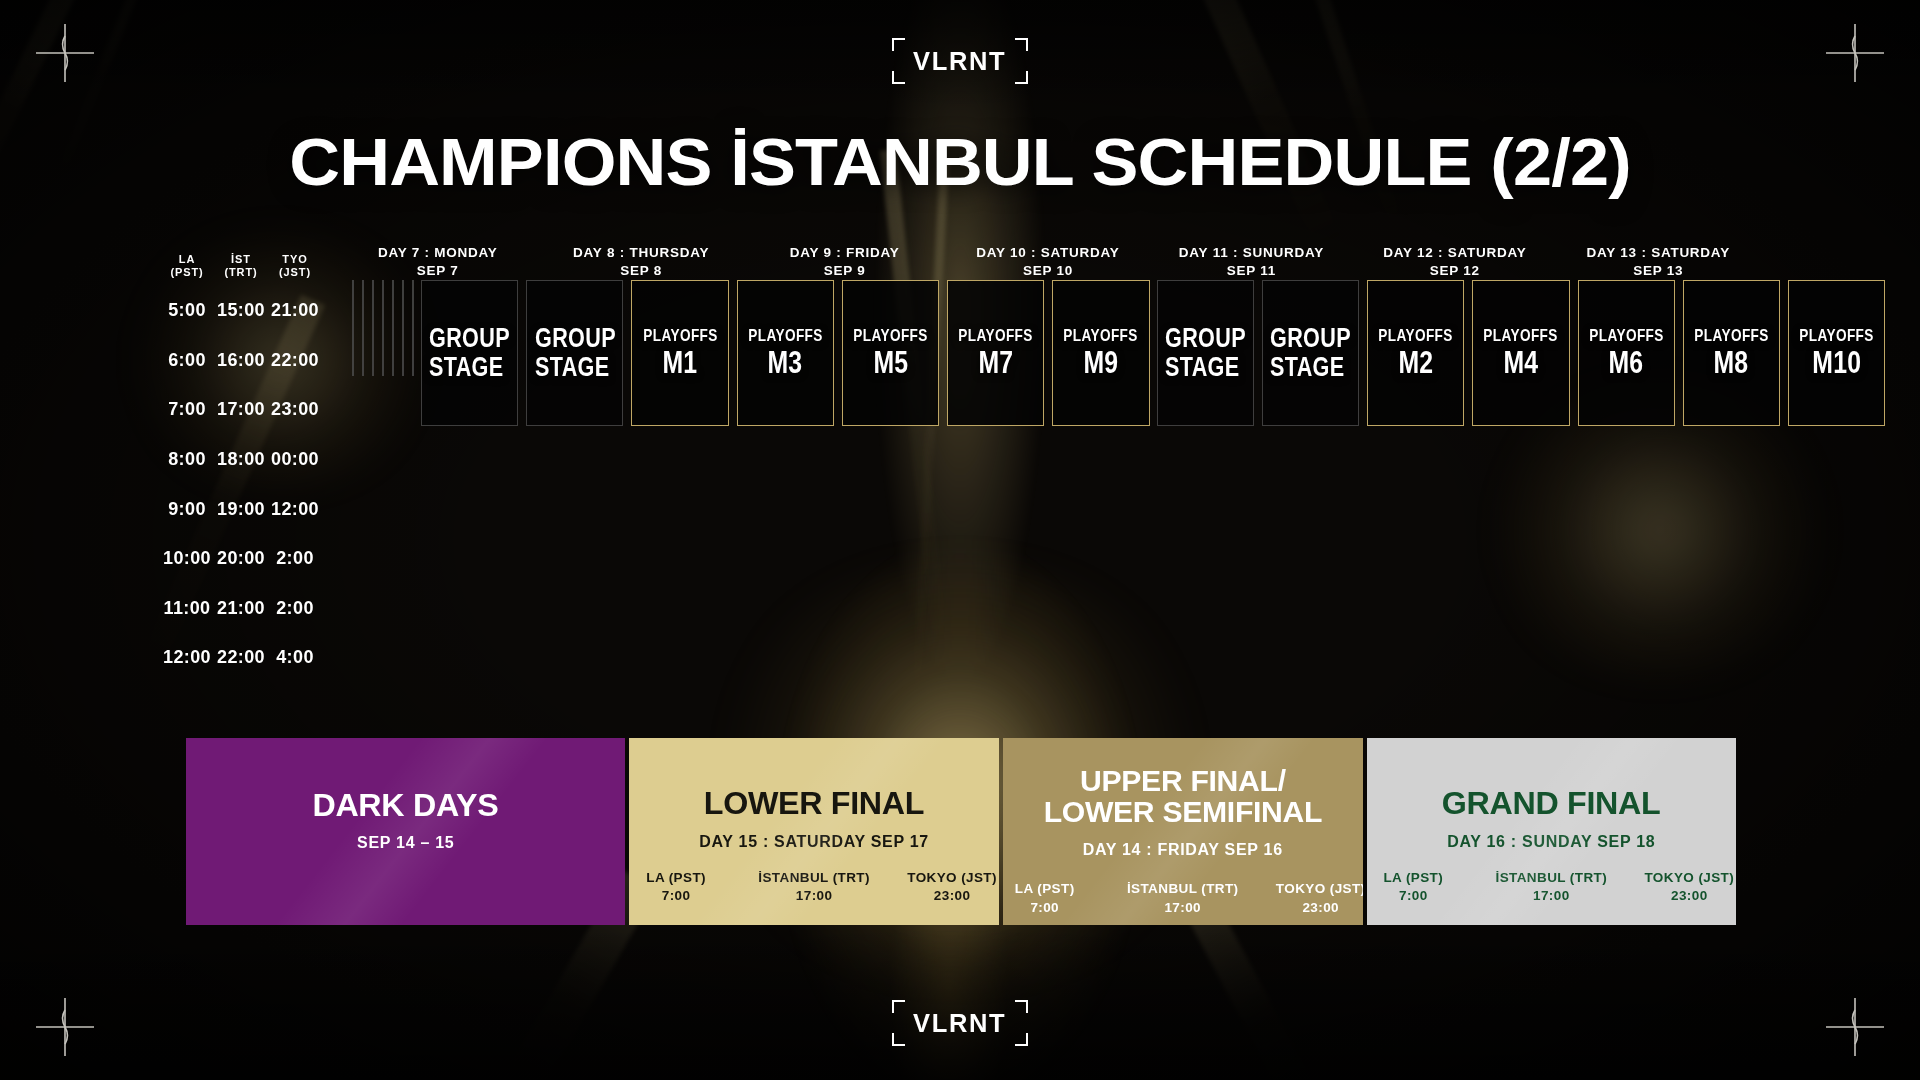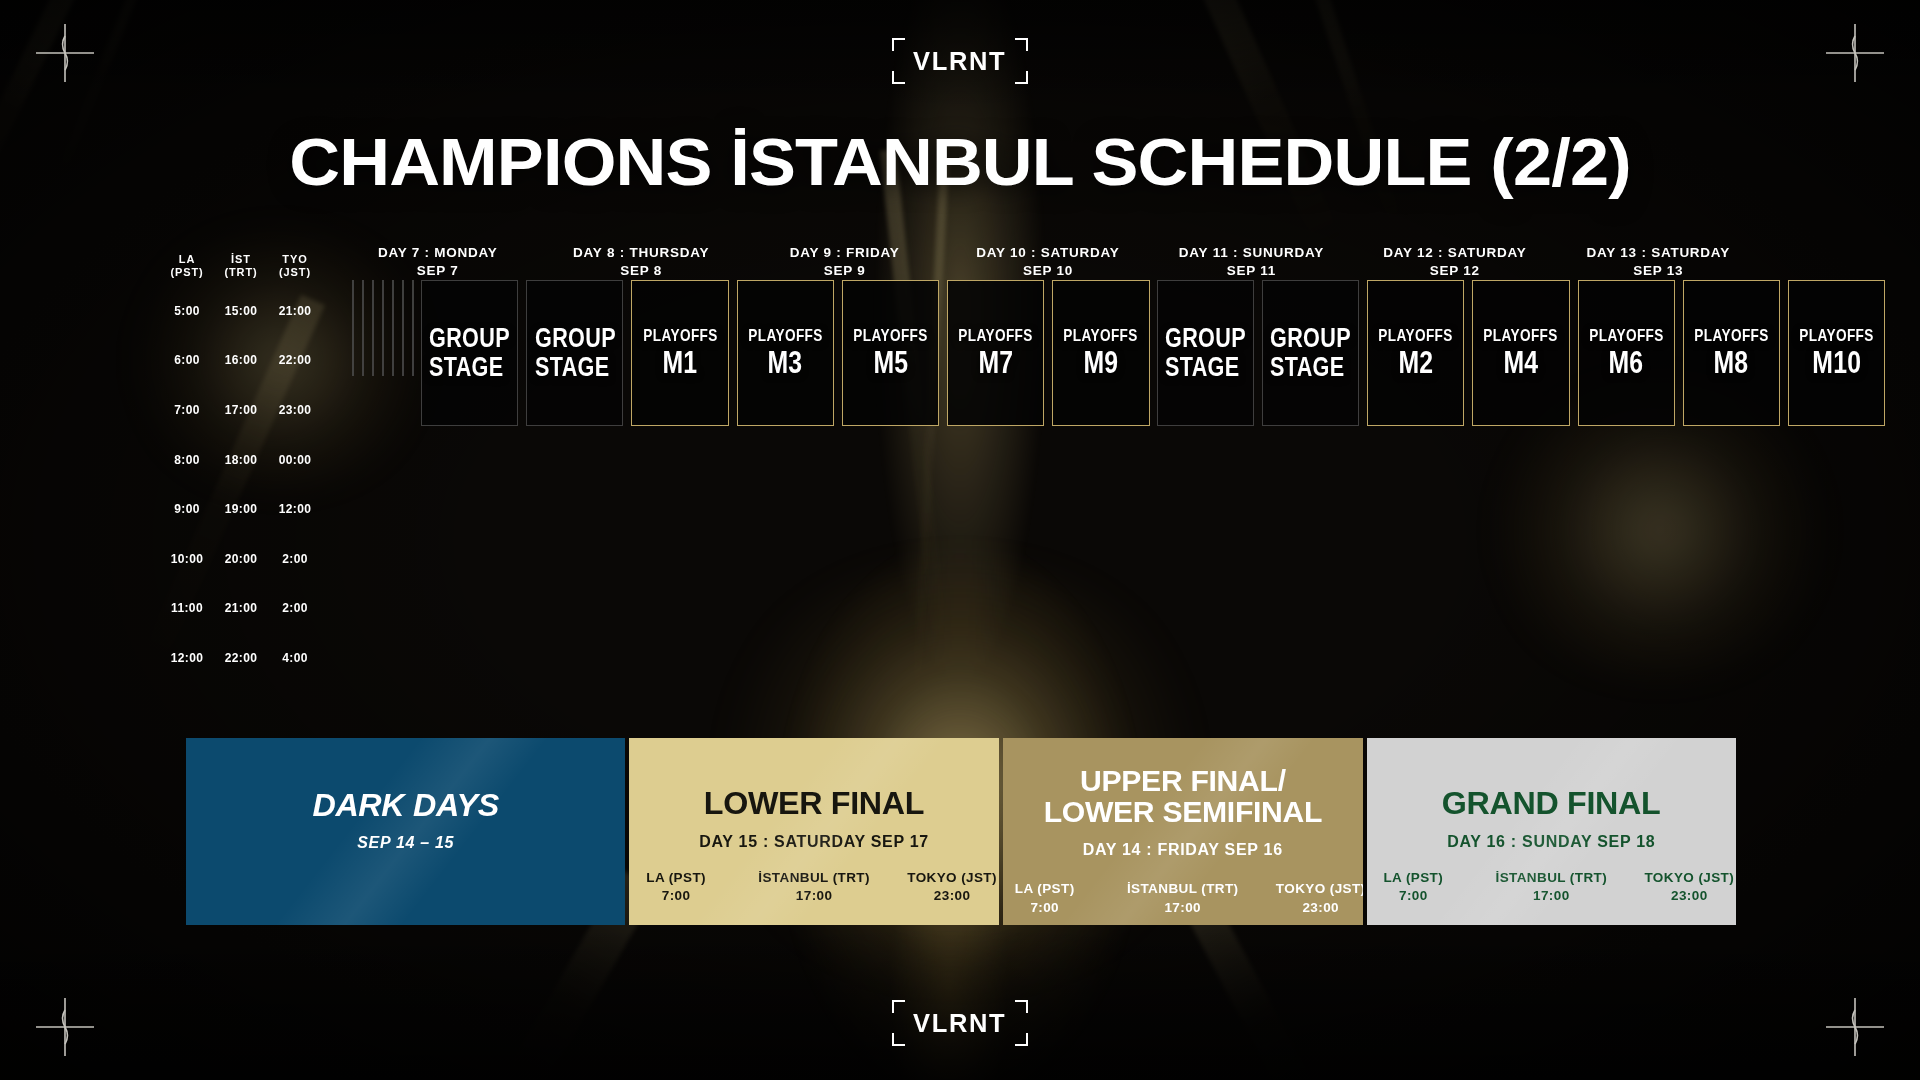--- a/index.html
+++ b/index.html
@@ -84,21 +84,21 @@
   .spacer-pre { width:14px; }
   .day-head { flex:1; text-align:center; padding:0 4px; }
   .day-head .d1, .day-head .d2 {
     font-weight:700; font-size:13.5px; letter-spacing:.75px; line-height:1.35;
     font-family:"Liberation Sans",sans-serif; white-space:nowrap;
   }
 
   .body-row { display:flex; }
   .times { width:176px; flex:0 0 176px; padding-top:6px; }
   .tline { display:flex; height:49.6px; align-items:center; }
-  .tline span { width:54px; text-align:center; font-weight:700; font-size:12px;
+  .tline span { width:54px; text-align:center; font-weight:700; font-size:18px;
                 letter-spacing:.4px; font-family:"Liberation Sans",sans-serif; }
 
   .grid { flex:1; display:flex; gap:7px; padding-left:16px; }
   .grow { display:flex; gap:8px; }
   .grow.r1 { height:96px; }
   .grow.r2, .grow.r3 { height:146px; }
 
   .cell {
     flex:1; position:relative; overflow:hidden;
     display:flex; flex-direction:column; align-items:center; justify-content:center;
@@ -119,21 +119,21 @@
     transform:scaleX(.80); letter-spacing:.4px;
   }
   .cell .lab.big  { font-size:27px; line-height:1.08; text-shadow:0 2px 8px rgba(0,0,0,.9); }
   .cell .lab.sm   { font-size:17px; line-height:1.1; letter-spacing:.5px; text-shadow:0 2px 8px rgba(0,0,0,.9); }
   .cell .lab.num  { font-size:31px; line-height:1.05; margin-top:1px; text-shadow:0 2px 8px rgba(0,0,0,.9); }
 
   
   #panels { position:absolute; left:186px; top:738px; width:1550px; display:flex; gap:4px; }
   .panel { position:relative; overflow:hidden; height:187px;
            display:flex; flex-direction:column; align-items:center; }
-  .panel.dark  { flex:2.32; background:#0c4a6e; color:#fff;font-style:italic; }
+  .panel.dark  { flex:2.32; background:#701a75; color:#fff; }
   .panel.gold1 { flex:1.90; background:#a89460; color:#fff; }
   .panel.gold2 { flex:1.95; background:#ddcd90; color:#17160f; }
   .panel.light { flex:1.95; background:#d2d2d2; color:#14532d; }
 
   .panel .pname {
     font-family:"Liberation Sans",sans-serif; font-weight:900;
     font-size:31px; letter-spacing:-.3px; line-height:1.06; text-align:center;
     transform:scaleX(1.04);
   }
   .panel .pname.two { font-size:29px; }

